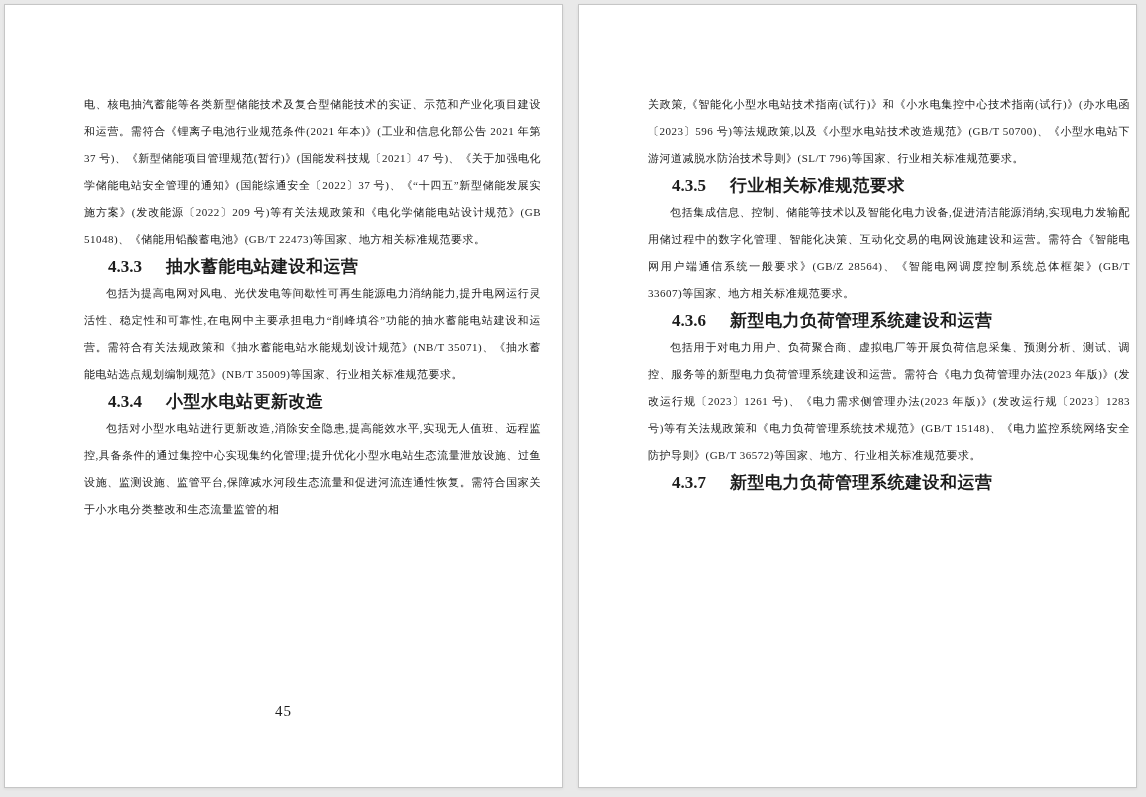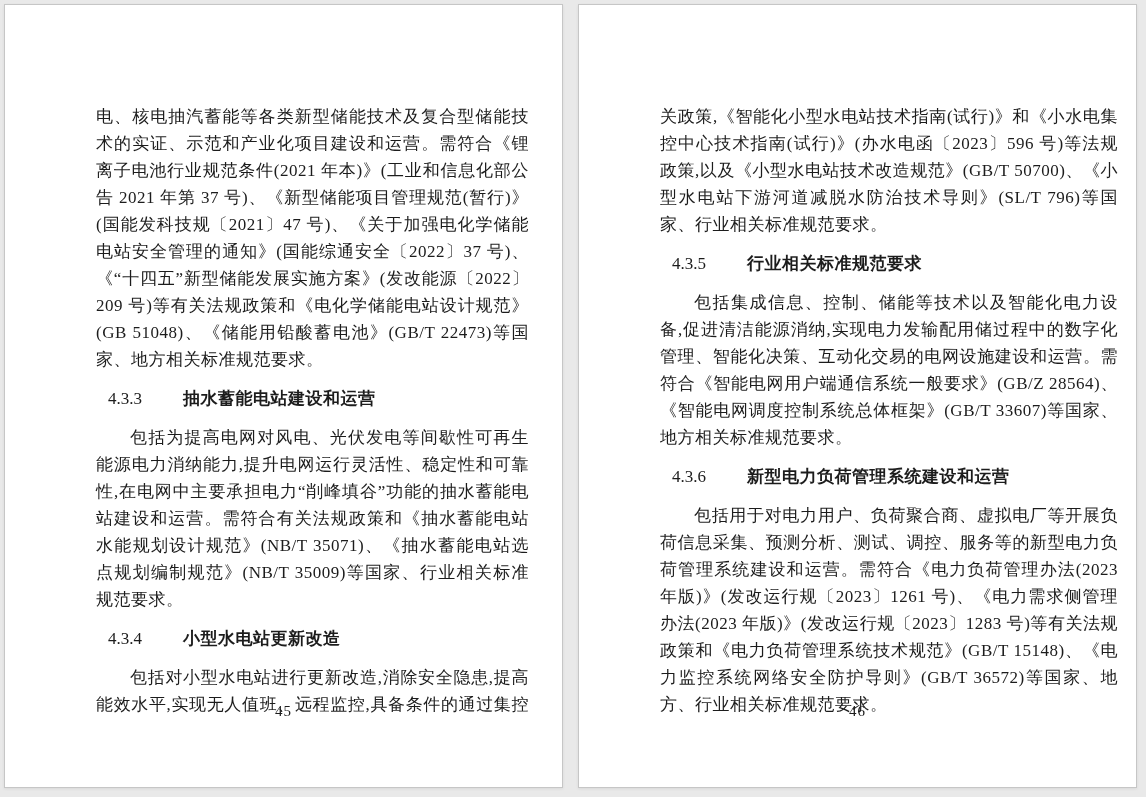--- a/index.html
+++ b/index.html
@@ -32,44 +32,44 @@
   .page-right { left: 578px; }
   .content {
     position: absolute;
     top: 86px;
     bottom: 70px;
     overflow: hidden;
   }
   .page-left  .content { left: 79px;  right: 21px; }
   .page-right .content { left: 69px;  right: 6px; }
   p.body {
-    margin: 12px;
-    font-size: 17px;
+    margin: 0;
+    font-size: 11px;
     line-height: 27px;
     text-align: justify;
     text-justify: inter-character;
     letter-spacing: 0.5px;
     word-break: break-word;
   }
   p.body.indent { text-indent: 2em; }
   p.heading {
     margin: 0;
     font-size: 17px;
     line-height: 27px;
     font-weight: bold;
     padding-left: 24px;
     letter-spacing: 0.5px;
     white-space: nowrap;
     overflow: hidden;
   }
   p.heading .num {
     display: inline-block;
-    margin-right: 41px;
+    margin-right: 24px;
     letter-spacing: 0;
-    font-weight: normal;
+    font-weight: bold;
   }
   .pagenum {
     position: absolute;
     top: 698px;
     left: 0;
     width: 100%;
     text-align: center;
     font-size: 15px;
     letter-spacing: 1px;
   }
@@ -102,16 +102,15 @@
       </p>
       <p class="body indent">包括集成信息、控制、储能等技术以及智能化电力设备,促进清洁能源消纳,实现电力发输配用储过程中的数字化管理、智能化决策、互动化交易的电网设施建设和运营。需符合《智能电网用户端通信系统一般要求》(GB/Z 28564)、《智能电网调度控制系统总体框架》(GB/T 33607)等国家、地方相关标准规范要求。</p>
       <p class="heading">
         <span class="num">4.3.6</span><span>新型电力负荷管理系统建设和运营</span>
       </p>
       <p class="body indent">包括用于对电力用户、负荷聚合商、虚拟电厂等开展负荷信息采集、预测分析、测试、调控、服务等的新型电力负荷管理系统建设和运营。需符合《电力负荷管理办法(2023 年版)》(发改运行规〔2023〕1261 号)、《电力需求侧管理办法(2023 年版)》(发改运行规〔2023〕1283 号)等有关法规政策和《电力负荷管理系统技术规范》(GB/T 15148)、《电力监控系统网络安全防护导则》(GB/T 36572)等国家、地方、行业相关标准规范要求。</p>
       <p class="heading">
         <span class="num">4.3.7</span><span>新型电力负荷管理系统建设和运营</span>
       </p>
     </div>
-    <div class="pagenum">46</div>
   </div>
 
 </div>
 
 </body></html>

